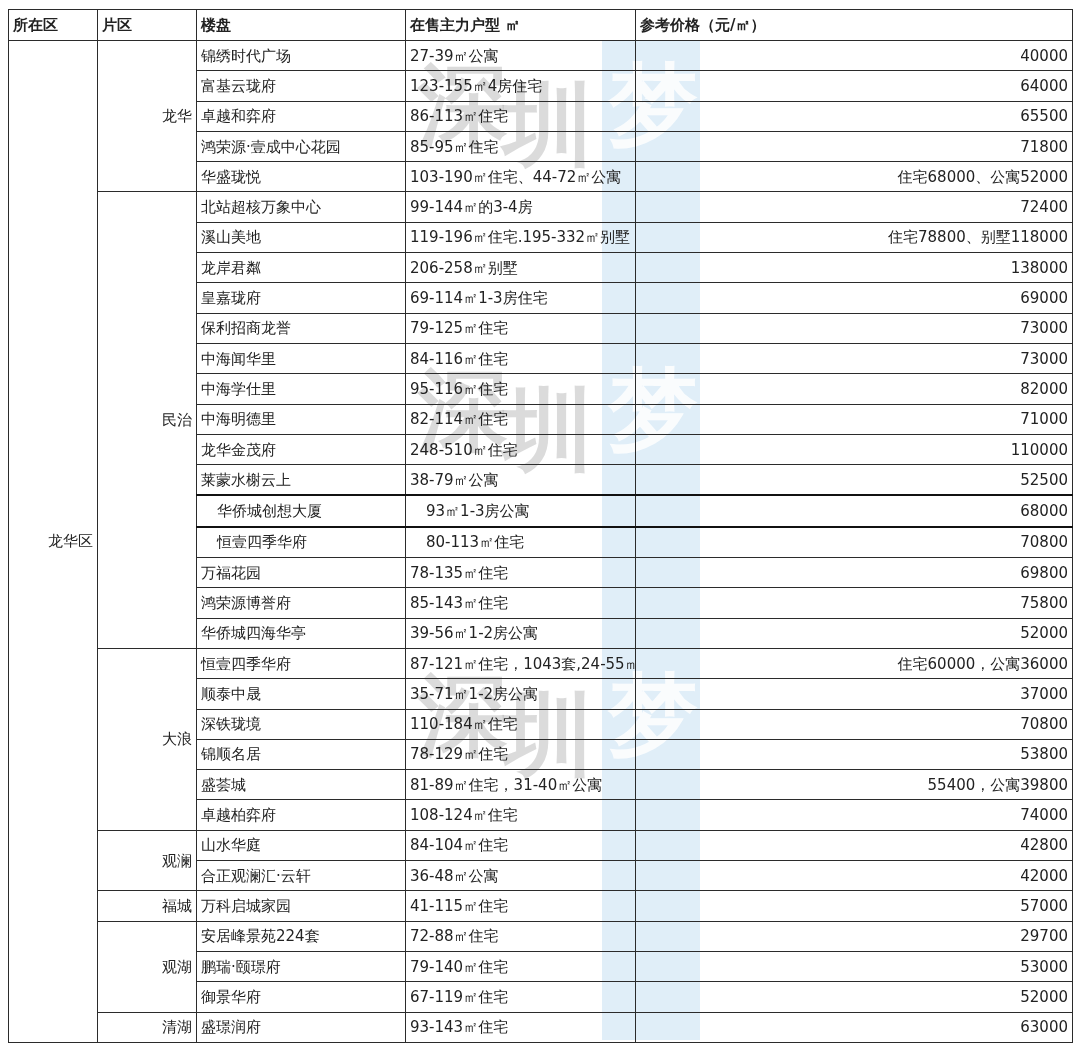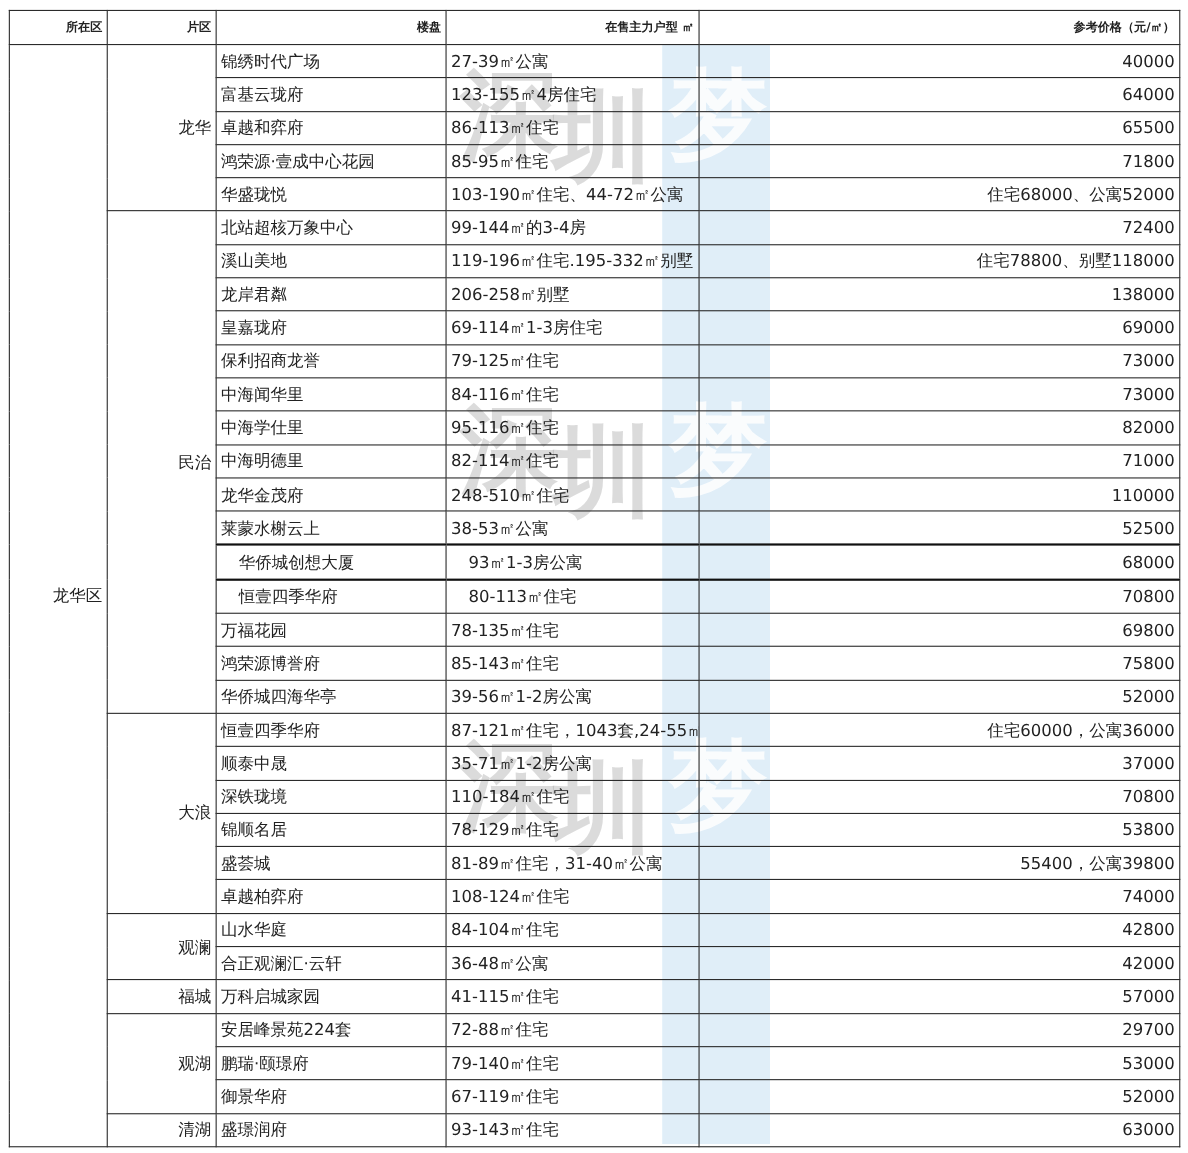--- a/index.html
+++ b/index.html
@@ -2,21 +2,21 @@
 <html><head>
 <meta charset="utf-8">
 <style>
   html, body { margin:0; padding:0; background:#ffffff; }
   body { width:1080px; height:1048px; position:relative; overflow:hidden;
          font-family:"DejaVu Sans","Liberation Sans",sans-serif; color:#222; }
   .wrap { position:absolute; left:8px; top:9px; width:1064px; }
   table { border-collapse:collapse; width:1064px; table-layout:fixed; position:relative; z-index:2; }
   th, td { border:1.5px solid #2b2b2b; height:29.3px; padding:0 4px; font-size:15px; line-height:18px;
            white-space:nowrap; overflow:hidden; background:transparent; }
-  th { height:30px; font-weight:bold; text-align:right; font-size:11px; }
+  th { height:30px; font-weight:bold; text-align:left; font-size:15px; }
   td.c { text-align:right; }
   td.l { text-align:left; }
   tr.thick-top td { border-top:2.5px solid #111;padding-left:20px; }
   col.c1 { width:89px; } col.c2 { width:99px; } col.c3 { width:209px; } col.c4 { width:230px; } col.c5 { width:437px; }
   .wm { position:absolute; z-index:1; pointer-events:none; }
   .wm-band { left:602px; width:98px; background:#d6e8f5; opacity:0.75; }
   .wm-char { font-family:"DejaVu Serif",serif; font-weight:bold; color:#9a9a9a; opacity:0.35; font-size:90px; line-height:90px; }
   .wm-char.blue { color:#ffffff; opacity:0.85; }
 </style>
 </head>
@@ -123,21 +123,21 @@
           <td class="l">82-114㎡住宅</td>
           <td class="c">71000</td>
         </tr>
         <tr>
           <td class="l">龙华金茂府</td>
           <td class="l">248-510㎡住宅</td>
           <td class="c">110000</td>
         </tr>
         <tr>
           <td class="l">莱蒙水榭云上</td>
-          <td class="l">38-53㎡公寓</td>
+          <td class="l">38-79㎡公寓</td>
           <td class="c">52500</td>
         </tr>
         <tr class="thick-top">
           <td class="l">华侨城创想大厦</td>
           <td class="l">93㎡1-3房公寓</td>
           <td class="c">68000</td>
         </tr>
         <tr class="thick-top">
           <td class="l">恒壹四季华府</td>
           <td class="l">80-113㎡住宅</td>

